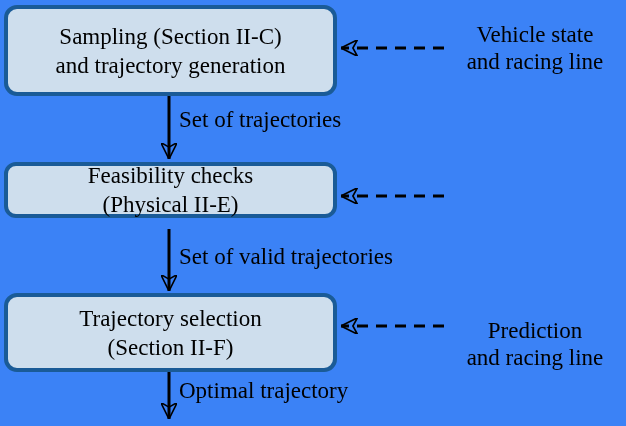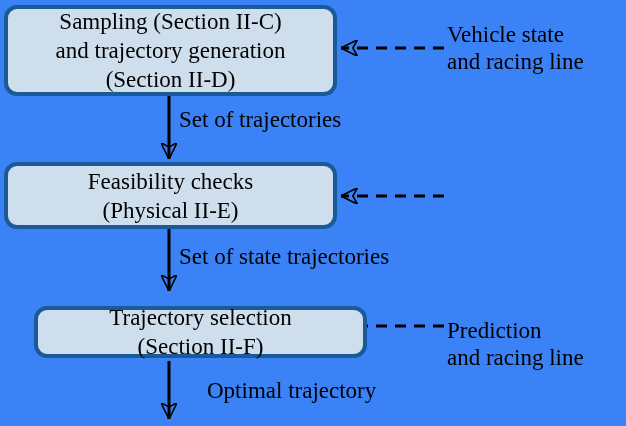--- a/index.html
+++ b/index.html
@@ -37,35 +37,36 @@
     border-radius: 13px;
     display: flex;
     flex-direction: column;
     justify-content: center;
     align-items: center;
     text-align: center;
     font-size: 23px;
     line-height: 29px;
   }
   .box1 { top: 5px;   height: 91px; }
-  .box2 { top: 162px; height: 67px; }
-  .box3 { top: 306px; height: 52px; margin-left: 30px; }
+  .box2 { top: 162px; height: 56px; border-radius: 12px; }
+  .box3 { top: 293px; height: 79px; }
   .flow-label {
     position: absolute;
     left: 179px;
     font-size: 23px;
     white-space: nowrap;
   }
   .flow1 { top: 107px; }
   .flow2 { top: 244px; }
-  .flow3 { top: 378px; margin-left: 28px; }
+  .flow3 { top: 378px; }
   .input-label {
     position: absolute;
     left: 447px;
     width: 176px;
+    text-align: center;
     font-size: 23px;
     line-height: 27px;
   }
   .in1 { top: 21px; }
   .in2 { top: 169px; }
   .in3 { top: 299px; margin-top: 18px; }
 </style>
 </head>
 <body>
 
@@ -81,35 +82,34 @@
     <path class="solid" d="M169,229 V291" marker-end="url(#ah)"></path>
     <path class="solid" d="M169,361 V419" marker-end="url(#ah)"></path>
     <path class="dashed" d="M444,48 H341" marker-end="url(#ah)"></path>
     <path class="dashed" d="M444,196 H341" marker-end="url(#ah)"></path>
     <path class="dashed" d="M444,326 H341" marker-end="url(#ah)"></path>
   </svg>
 
   <div class="box box1">
     <div>Sampling (Section II-C)</div>
     <div>and trajectory generation</div>
-    <div>(Section II-D)</div>
   </div>
 
   <div class="box box2">
     <div>Feasibility checks</div>
     <div>(Physical II-E)</div>
   </div>
 
   <div class="box box3">
     <div>Trajectory selection</div>
     <div>(Section II-F)</div>
   </div>
 
   <div class="flow-label flow1">Set of trajectories</div>
-  <div class="flow-label flow2">Set of state trajectories</div>
+  <div class="flow-label flow2">Set of valid trajectories</div>
   <div class="flow-label flow3">Optimal trajectory</div>
 
   <div class="input-label in1">
     <div>Vehicle state</div>
     <div>and racing line</div>
   </div>
 
 
   <div class="input-label in3">
     <div>Prediction</div>

